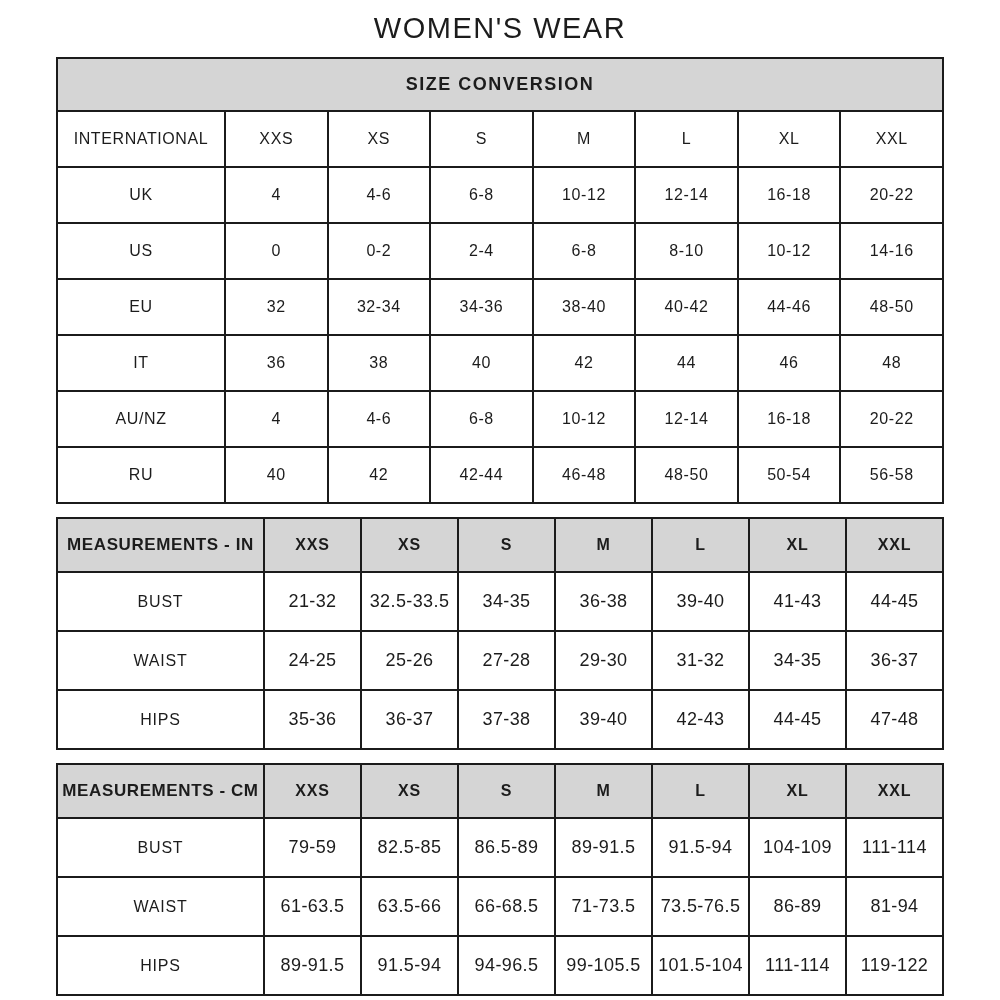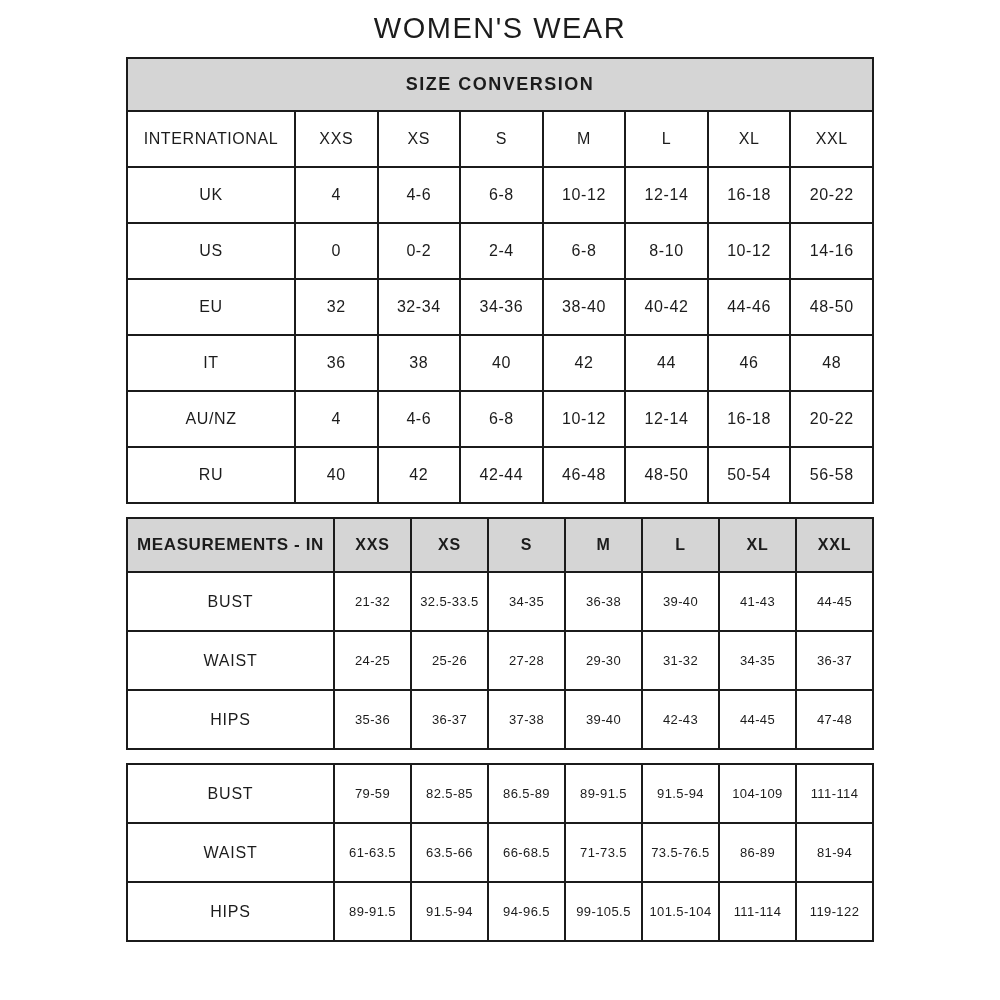--- a/index.html
+++ b/index.html
@@ -20,21 +20,21 @@
     text-align: center;
     font-size: 29px;
     font-weight: normal;
     letter-spacing: 1.5px;
     margin: 0 0 12px 0;
     white-space: nowrap;
   }
   table {
     border-collapse: collapse;
     table-layout: fixed;
-    width: 748px;
+    width: 888px;
     margin: 0 auto 13px auto;
   }
   table, th, td {
     border: 2px solid #1b1b1b;
   }
   th, td {
     text-align: center;
     vertical-align: middle;
     padding: 0;
     overflow: hidden;
@@ -60,21 +60,21 @@
   
   .t2 tr { height: 59px; }
   .t2 tr.head-row { height: 54px; }
   .t2 th {
     font-size: 16px;
     font-weight: bold;
     letter-spacing: 0.8px;
   }
   .t2 th.tlabel { font-size: 17px; letter-spacing: 0.6px; }
   .t2 td.rlabel { font-size: 16px; letter-spacing: 0.8px; margin-left: 9px; }
-  .t2 td.val { font-size: 13px; letter-spacing: 0.4px; }
+  .t2 td.val { font-size: 18px; letter-spacing: 0.4px; }
 </style>
 </head>
 <body>
 
 <div class="page">
 
   <h1 class="page-title">WOMEN'S WEAR</h1>
 
   <table class="t1">
     <colgroup>
@@ -224,20 +224,30 @@
       <col style="width:207px">
       <col>
         <col>
         <col>
         <col>
         <col>
         <col>
         <col>
     </colgroup>
     <tbody>
+        <tr class="head-row">
+          <th class="grey tlabel">MEASUREMENTS - CM</th>
+          <th class="grey">XXS</th>
+          <th class="grey">XS</th>
+          <th class="grey">S</th>
+          <th class="grey">M</th>
+          <th class="grey">L</th>
+          <th class="grey">XL</th>
+          <th class="grey">XXL</th>
+        </tr>
         <tr>
           <td class="rlabel">BUST</td>
           <td class="val">79-59</td>
           <td class="val">82.5-85</td>
           <td class="val">86.5-89</td>
           <td class="val">89-91.5</td>
           <td class="val">91.5-94</td>
           <td class="val">104-109</td>
           <td class="val">111-114</td>
         </tr>

